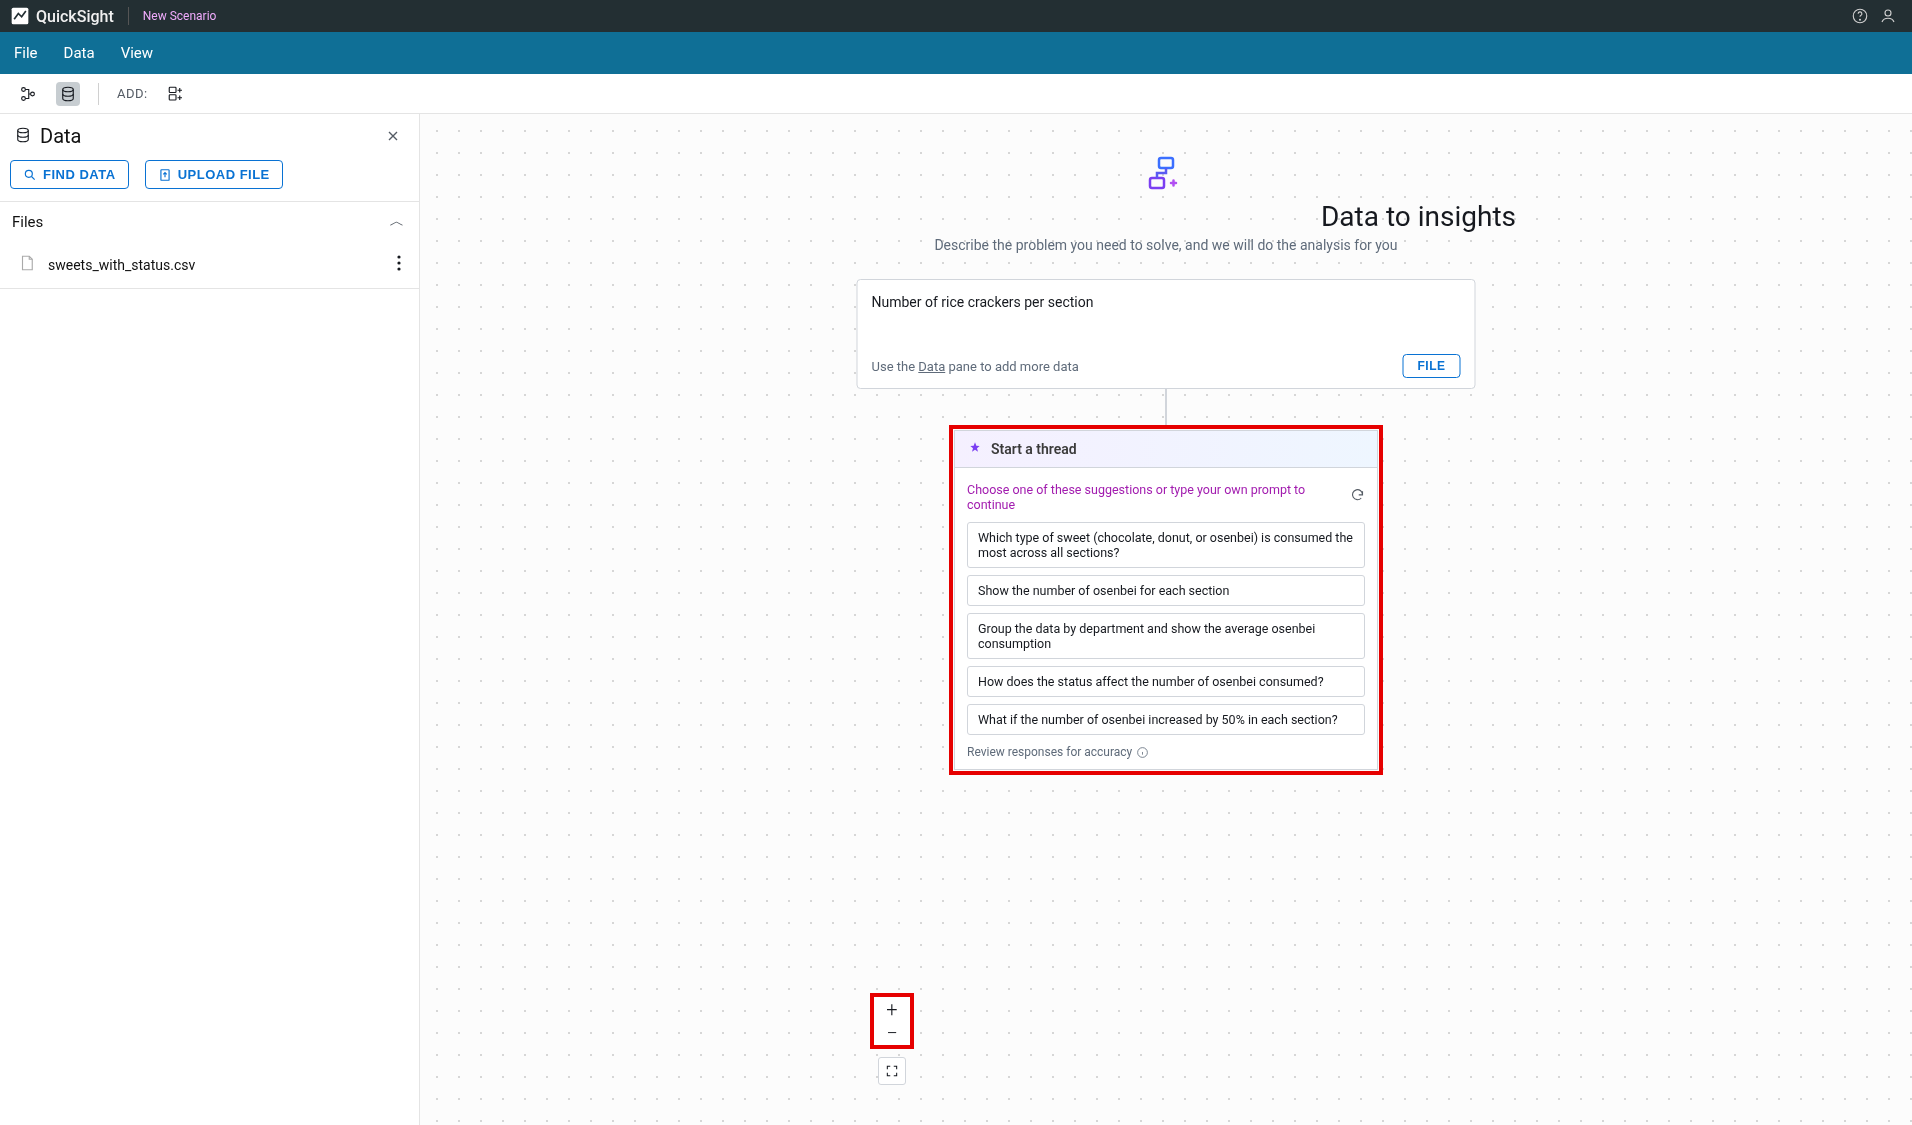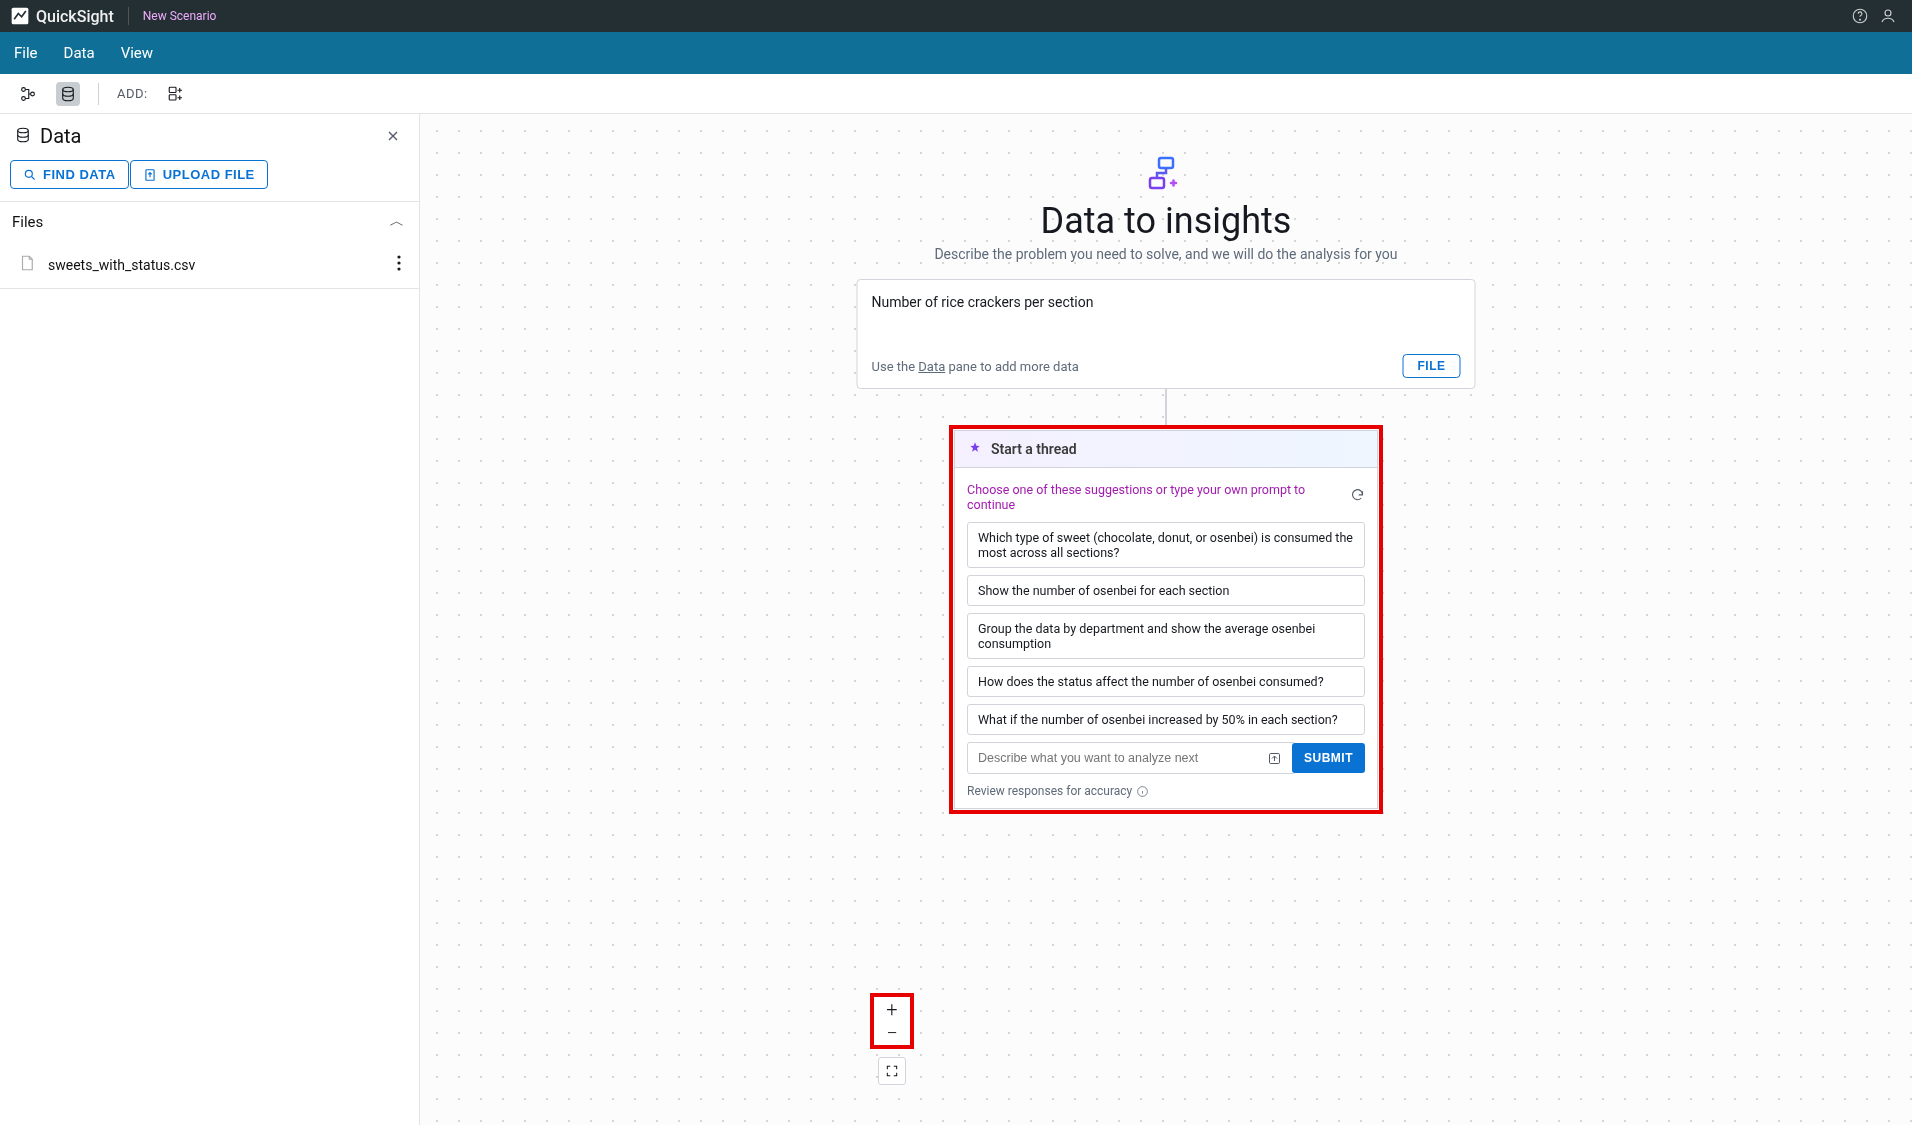--- a/index.html
+++ b/index.html
@@ -33,21 +33,21 @@
 
   
   .sidebar { width: 420px; border-right: 1px solid #e4e4e4; background: #fff; display: flex; flex-direction: column; }
   .side-head { display: flex; align-items: center; padding: 10px 14px 6px; gap: 8px; }
   .side-head .title { font-size: 20px; }
   .side-head .spacer { flex: 1; }
   .side-head .close { width: 24px; height: 24px; display:flex; align-items:center; justify-content:center; cursor:pointer; }
   .side-head .close svg { width:16px; height:16px; stroke:#545b64; fill:none; stroke-width:2; }
   .side-head .db-icon svg { width:18px; height:18px; stroke:#16191f; fill:none; stroke-width:1.5; }
 
-  .side-actions { display: flex; gap: 1px; padding: 6px 10px 12px; }
+  .side-actions { display: flex; gap: 16px; padding: 6px 10px 12px; }
   .side-btn { border: 1px solid #0972d3; color: #0972d3; background: #fff; padding: 6px 12px; border-radius: 4px; font-size: 13px; font-weight: 600; letter-spacing: .5px; display:flex; align-items:center; gap:6px; cursor:pointer; }
   .side-btn svg { width:14px; height:14px; stroke:#0972d3; fill:none; stroke-width:2; }
 
   .files-head { border-top: 1px solid #e4e4e4; padding: 10px 12px; display:flex; align-items:center; font-size:15px; }
   .files-head .spacer { flex:1; }
   .files-head .chev { width:20px; cursor:pointer; text-align:center; color:#545b64; }
 
   .file-row { padding: 10px 14px 10px 18px; display:flex; align-items:center; gap:12px; border-bottom:1px solid #e4e4e4; }
   .file-row .file-icon svg { width:18px; height:20px; stroke:#aaa; fill:none; stroke-width:1.5; }
   .file-row .name { flex:1; }
@@ -56,21 +56,21 @@
 
   
   .canvas { flex:1; position:relative; overflow:hidden;
     background-color: #fcfcfc;
     background-image: radial-gradient(#d6d6d6 1px, transparent 1px);
     background-size: 22px 22px;
     background-position: 6px 6px;
   }
   .hero { position:absolute; left:50%; transform:translateX(-50%); top:40px; text-align:center; width: 700px; }
   .hero .hero-icon { display:flex; justify-content:center; margin-bottom:6px; }
-  .hero h1 { font-size:36px; font-weight:400; color:#16191f; }
+  .hero h1 { font-size:28px; font-weight:400; color:#16191f;text-align:right; }
   .hero .sub { color:#5f6b7a; font-size:14px; margin-top:4px; }
 
   .card { position:absolute; background:#fff; border:1px solid #d1d5db; border-radius:4px; box-shadow: 0 0 0 rgba(0,0,0,0); }
   .card1 { top:165px; left:50%; transform:translateX(-50%); width: 619px; height: 110px; padding: 14px 14px 10px; }
   .card1 .q { font-size:14px; color:#16191f; }
   .card1 .bottom { position:absolute; bottom:10px; left:14px; right:14px; display:flex; align-items:center; font-size:13px; color:#5f6b7a; }
   .card1 .bottom .link { text-decoration: underline; color:#5f6b7a; }
   .card1 .bottom .spacer{flex:1;}
   .edit-btn { border:1px solid #0972d3; color:#0972d3; background:#fff; padding:4px 14px; border-radius:4px; font-size:12px; font-weight:600; letter-spacing:.5px; cursor:pointer; }
 
@@ -254,30 +254,20 @@
           <span class="refresh"><svg viewBox="0 0 24 24">
                 <path d="M20 11A8 8 0 1 0 18 16"></path>
                 <path d="M20 5v6h-6"></path>
               </svg></span>
         </div>
         <div class="sugg">Which type of sweet (chocolate, donut, or osenbei) is consumed the most across all sections?</div>
         <div class="sugg">Show the number of osenbei for each section</div>
         <div class="sugg">Group the data by department and show the average osenbei consumption</div>
         <div class="sugg">How does the status affect the number of osenbei consumed?</div>
         <div class="sugg">What if the number of osenbei increased by 50% in each section?</div>
-        <div class="input-row">
-          <input type="text" placeholder="Describe what you want to analyze next" style="">
-          <span class="attach">
-              <svg viewBox="0 0 24 24">
-                <rect x="4" y="4" width="16" height="16" rx="2"></rect>
-                <path d="M12 8v8M8 12l4-4 4 4"></path>
-              </svg>
-            </span>
-          <button class="submit-btn">SUBMIT</button>
-        </div>
         <div class="review">
           <span>Review responses for accuracy</span>
           <svg viewBox="0 0 24 24">
               <circle cx="12" cy="12" r="9"></circle>
               <path d="M12 8h.01M12 11v5"></path>
             </svg>
         </div>
       </div>
     </div>
 

